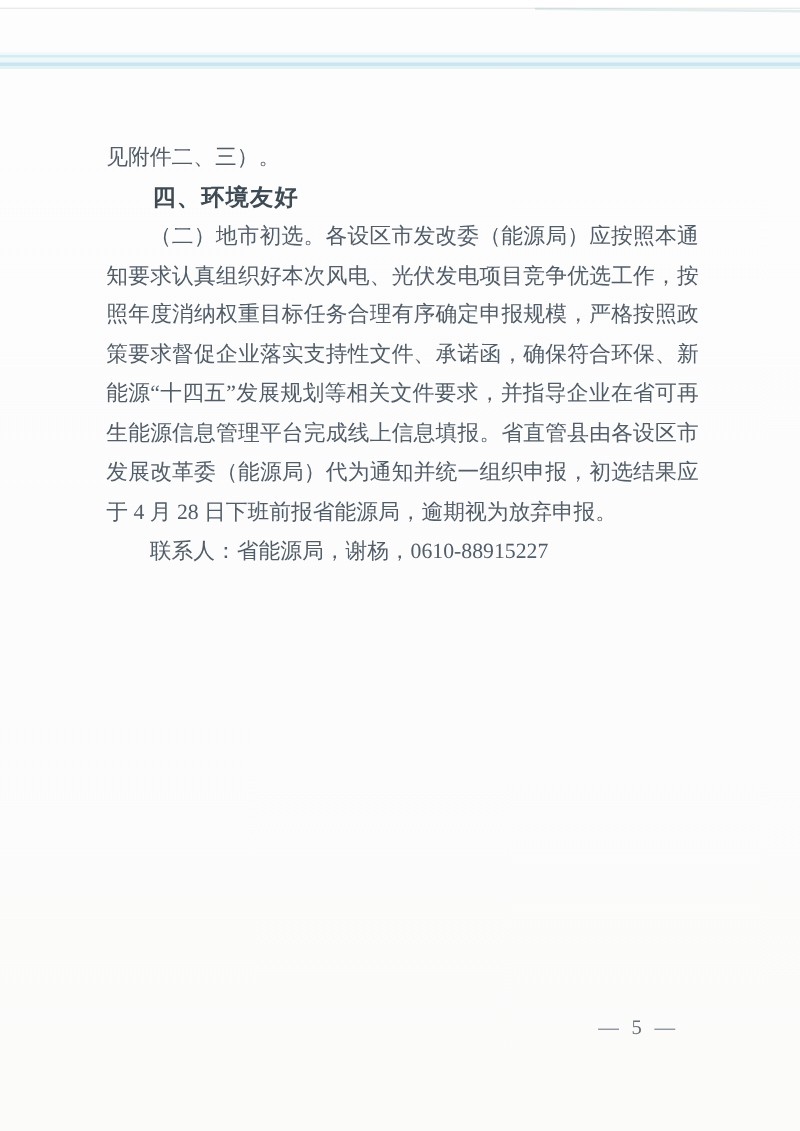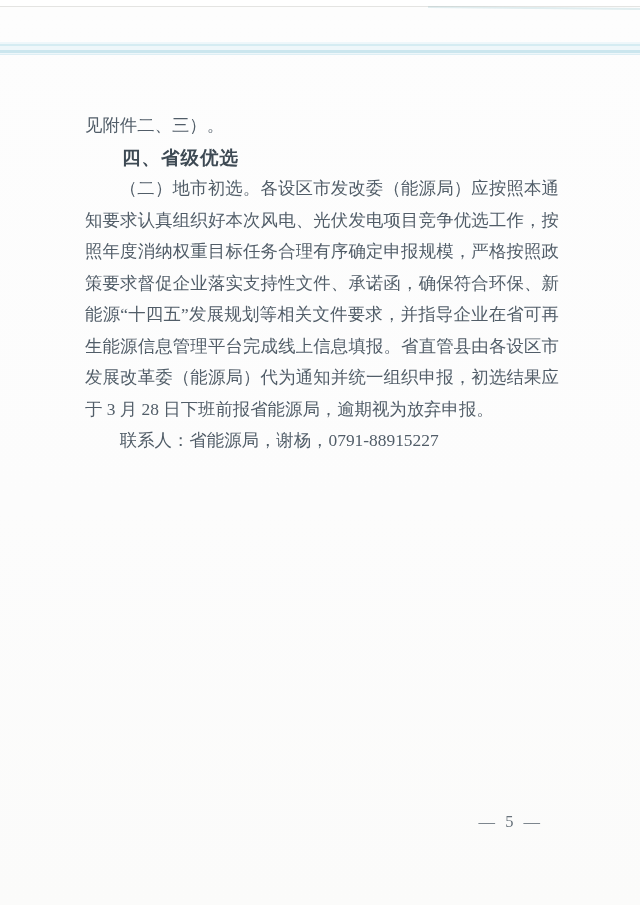--- a/index.html
+++ b/index.html
@@ -96,27 +96,27 @@
 
   <div class="scan-line-a"></div>
   <div class="scan-band-wash"></div>
   <div class="scan-line-b"></div>
   <div class="scan-line-c"></div>
   <div class="scan-line-d"></div>
 
   <div class="content">
     <p class="intro-line">见附件二、三）。</p>
 
-    <p class="section-heading">四、省级优选</p>
+    <p class="section-heading">四、环境友好</p>
 
 
-    <p class="para">（二）地市初选。各设区市发改委（能源局）应按照本通知要求认真组织好本次风电、光伏发电项目竞争优选工作，按照年度消纳权重目标任务合理有序确定申报规模，严格按照政策要求督促企业落实支持性文件、承诺函，确保符合环保、新能源“十四五”发展规划等相关文件要求，并指导企业在省可再生能源信息管理平台完成线上信息填报。省直管县由各设区市发展改革委（能源局）代为通知并统一组织申报，初选结果应于 3 月 28 日下班前报省能源局，逾期视为放弃申报。</p>
+    <p class="para">（二）地市初选。各设区市发改委（能源局）应按照本通知要求认真组织好本次风电、光伏发电项目竞争优选工作，按照年度消纳权重目标任务合理有序确定申报规模，严格按照政策要求督促企业落实支持性文件、承诺函，确保符合环保、新能源“十四五”发展规划等相关文件要求，并指导企业在省可再生能源信息管理平台完成线上信息填报。省直管县由各设区市发展改革委（能源局）代为通知并统一组织申报，初选结果应于 4 月 28 日下班前报省能源局，逾期视为放弃申报。</p>
 
 
-    <p class="contact-line">联系人：省能源局，谢杨，0791-88915227</p>
+    <p class="contact-line">联系人：省能源局，谢杨，0610-88915227</p>
   </div>
 
   <div class="page-number">— 5 —</div>
 
   <div class="edge-seg edge-1"></div>
   <div class="edge-seg edge-2"></div>
   <div class="edge-seg edge-3"></div>
   <div class="edge-seg edge-4"></div>
   <div class="edge-5"></div>
 

